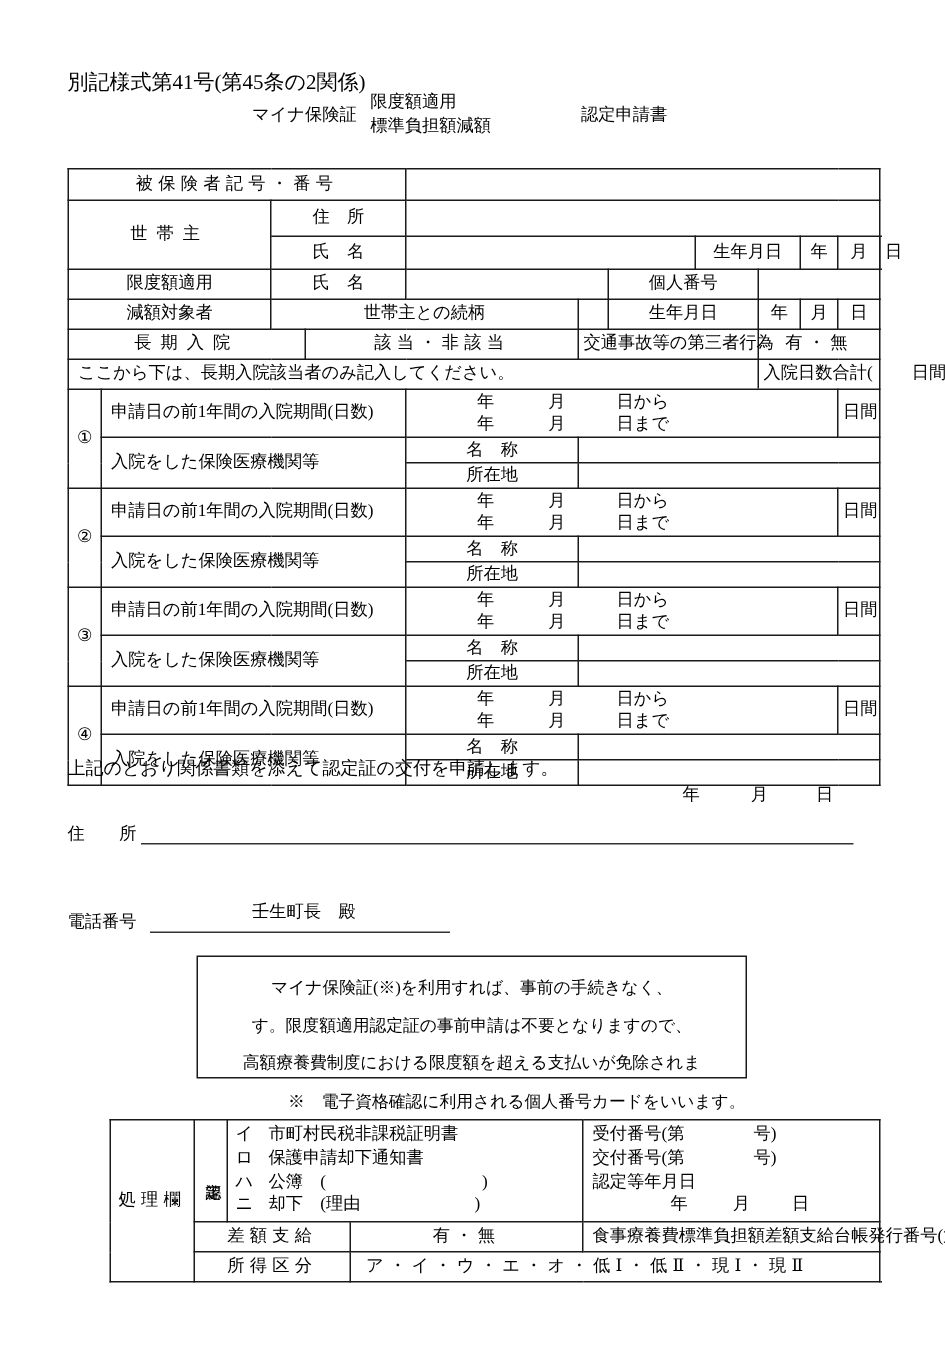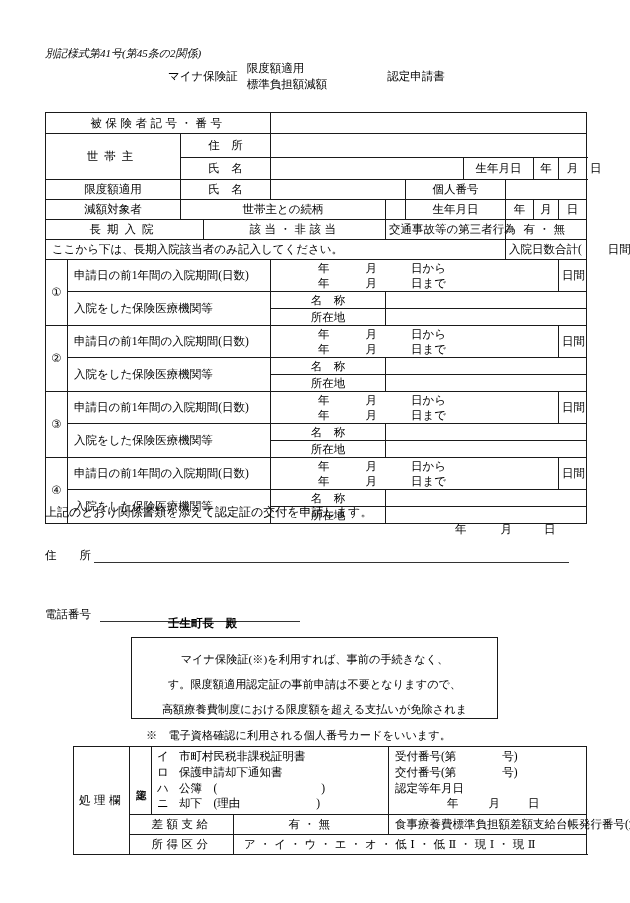--- a/index.html
+++ b/index.html
@@ -13,21 +13,21 @@
     color: #000;
     font-size: 11px;
     position: relative;
     overflow: hidden;
   }
   .page { position: absolute; left: 0; top: 0; width: 630px; height: 903px; }
 
   
   .form-no {
     position: absolute; left: 45px; top: 46px;
-    font-size: 11px; white-space: nowrap; font-style: italic;
+    font-size: 14px; white-space: nowrap;
   }
   .title-wrap {
     position: absolute; left: 168px; top: 61px;
     display: flex; align-items: center;
   }
   .title-ins {
     font-size: 11.5px; white-space: nowrap;
     margin-right: 9px;
   }
   .title-mid {
@@ -91,36 +91,36 @@
   }
   .two-row-lbl {
     display: inline-block;
     line-height: 13.5px;
     vertical-align: bottom;
     text-align: left;
   }
 
   
   .mayor {
-    position: absolute; left: 168px; top: 616px;
-    font-size: 11.5px; white-space: nowrap; font-weight: bold;
+    position: absolute; left: 168px; top: 600px;
+    font-size: 11.5px; white-space: nowrap;
   }
 
   
   .notice {
     position: approx; position: absolute;
     left: 131px; top: 637px; width: 367px; height: 82px;
     border: 1px solid #1a1a1a;
     font-size: 11.2px;
     line-height: 15.2px;
     padding-top: 4px;
   }
   .notice div { white-space: nowrap; margin-top: 10px; }
   .n1 { text-align: center; text-indent: 0; }
-  .n-last { text-align: left; padding-left: 14px; }
+  .n-last { text-align: right; padding-left: 14px; }
 
   
   .tbl-proc {
     position: absolute; left: 73px; top: 746px;
     width: 513px;
   }
   .vert {
     writing-mode: vertical-rl;
     text-orientation: upright;
     letter-spacing: 0px;

